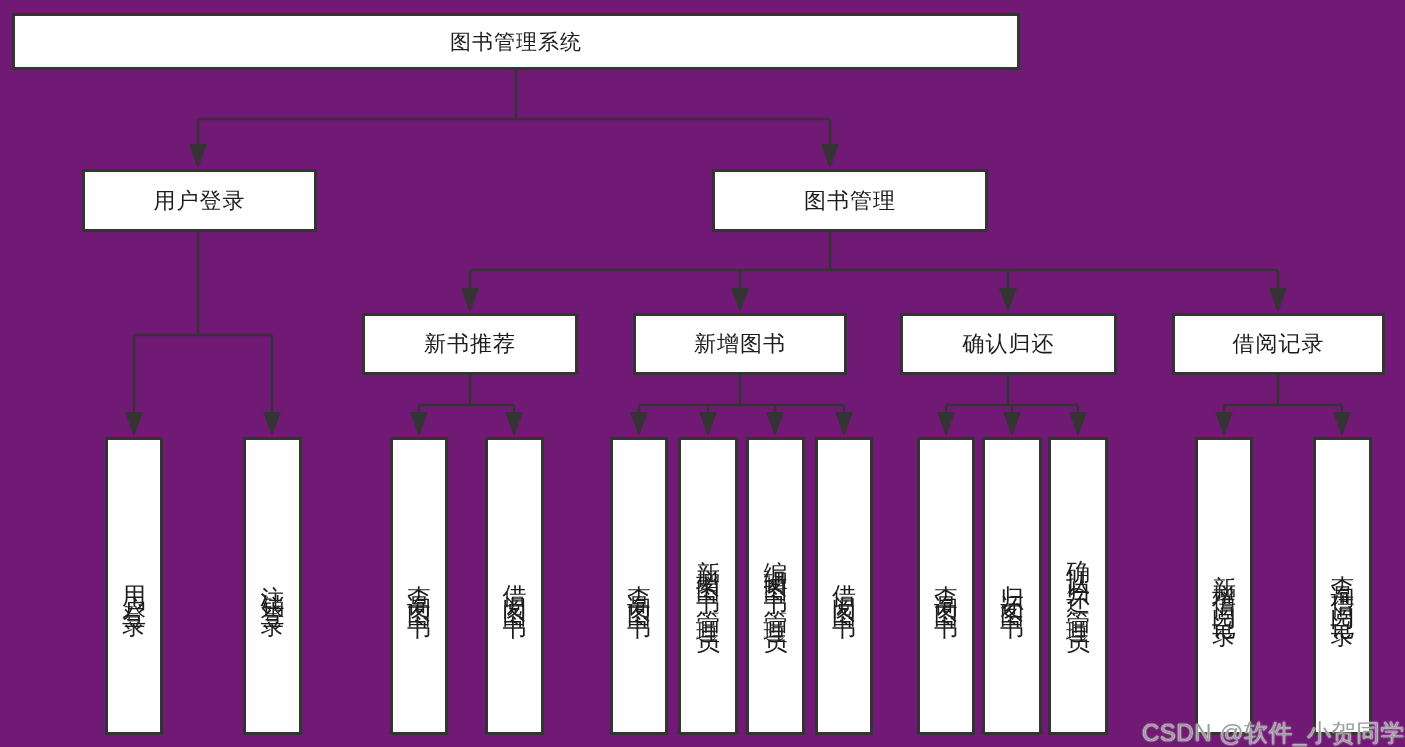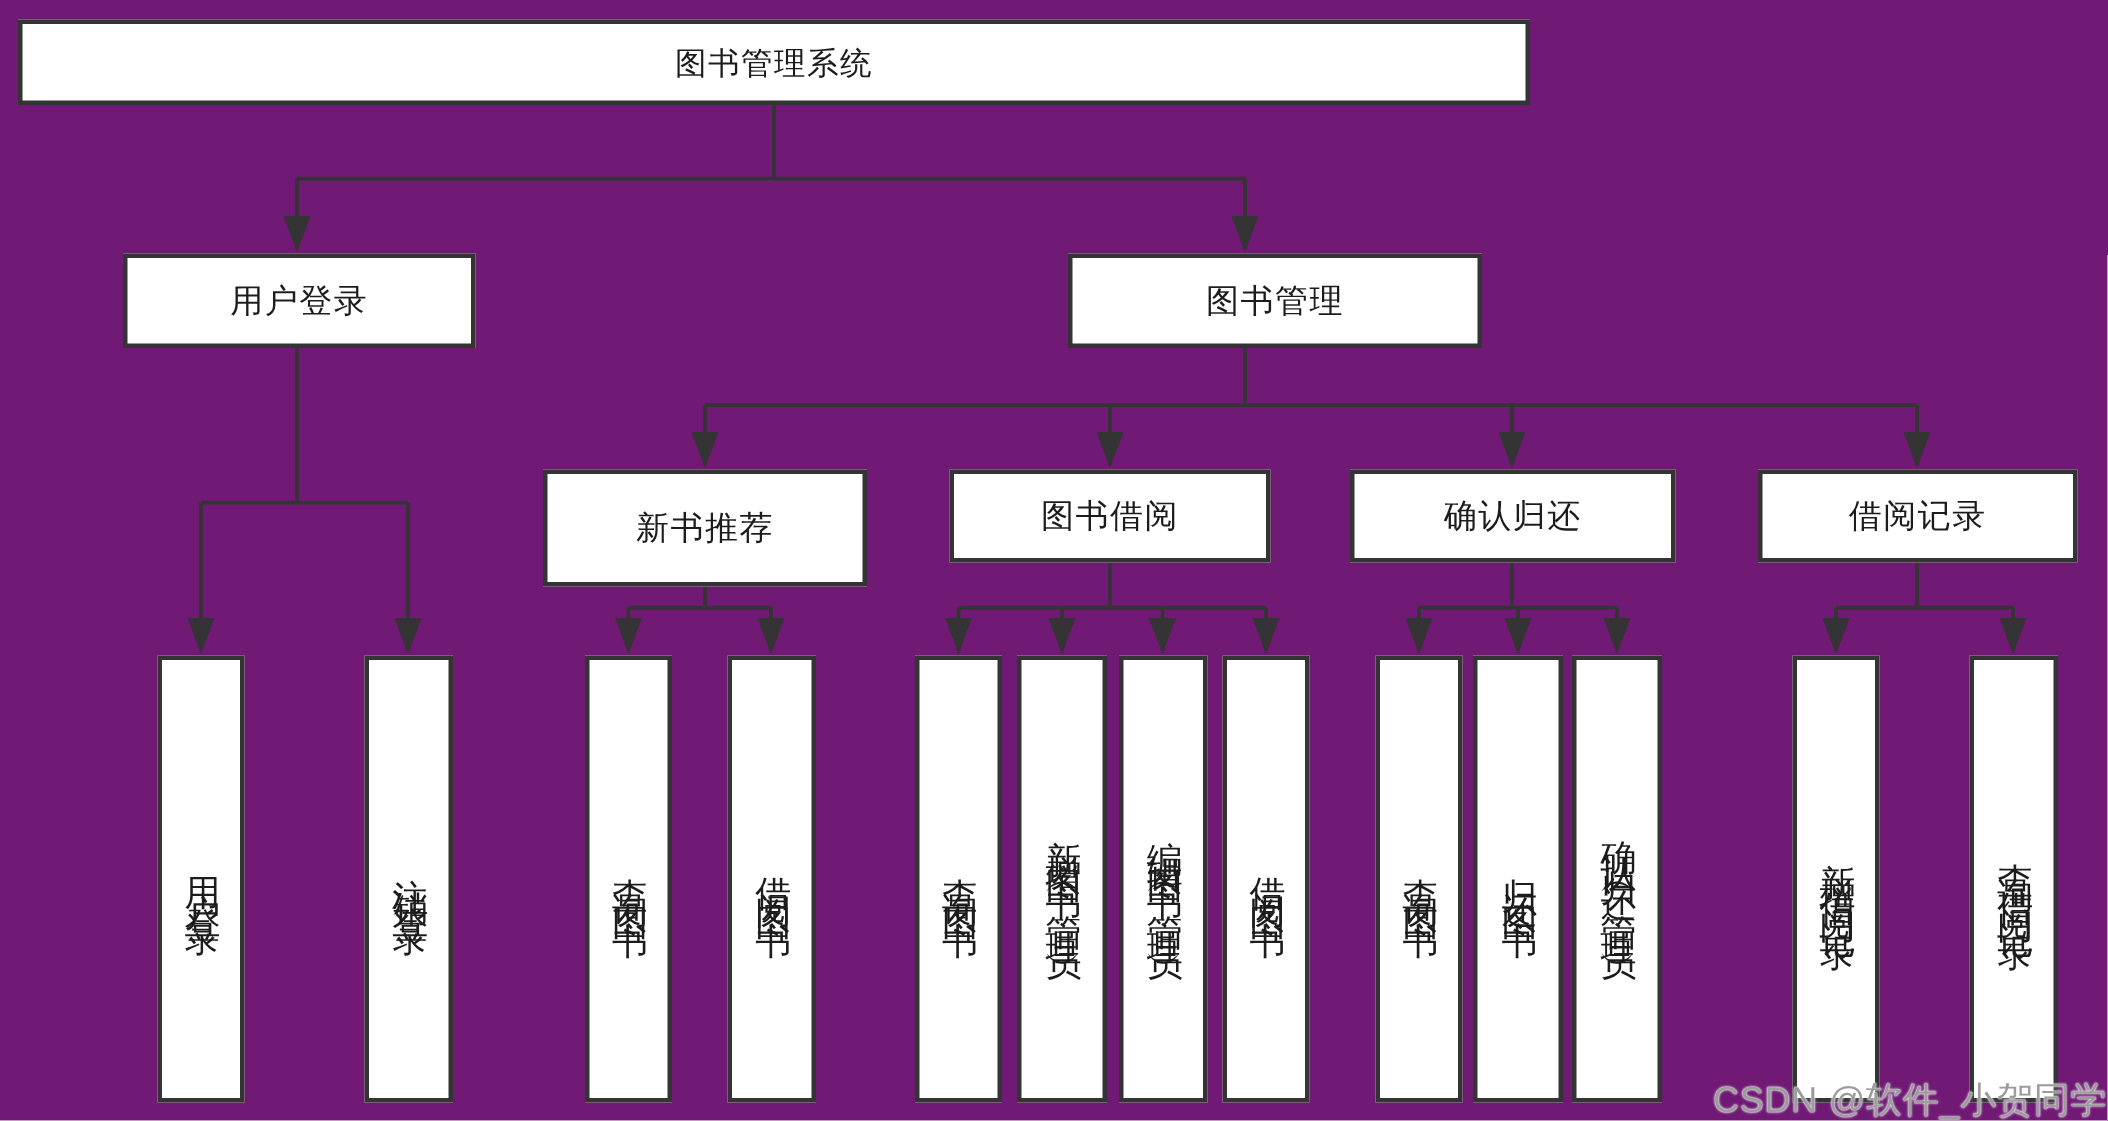--- a/index.html
+++ b/index.html
@@ -111,25 +111,25 @@
     <span class="h-label root-label">图书管理系统</span>
   </div>
 
   <div class="node" style="left:82px;top:169px;width:235px;height:63px;">
     <span class="h-label">用户登录</span>
   </div>
   <div class="node" style="left:712px;top:169px;width:276px;height:63px;">
     <span class="h-label">图书管理</span>
   </div>
 
-  <div class="node" style="left:362px;top:313px;width:216px;height:78px;">
+  <div class="node" style="left:362px;top:313px;width:216px;height:62px;">
     <span class="h-label">新书推荐</span>
   </div>
   <div class="node" style="left:633px;top:313px;width:214px;height:62px;">
-    <span class="h-label">图书借阅</span>
+    <span class="h-label">新增图书</span>
   </div>
   <div class="node" style="left:900px;top:313px;width:217px;height:62px;">
     <span class="h-label">确认归还</span>
   </div>
   <div class="node" style="left:1172px;top:313px;width:213px;height:62px;">
     <span class="h-label">借阅记录</span>
   </div>
 
   <div class="node leaf" style="left:105px;top:437px;width:58px;height:298px;">
     <span class="v-label">用户登录</span>

